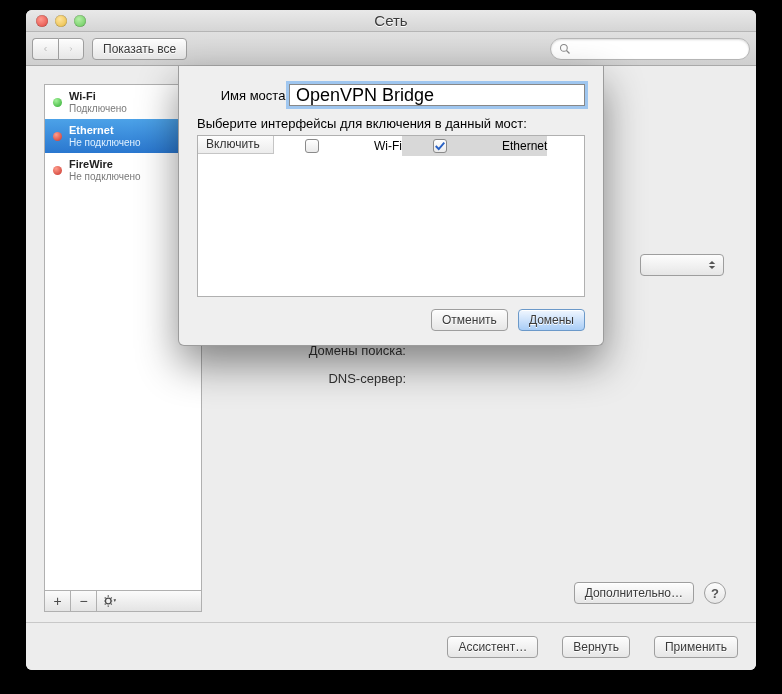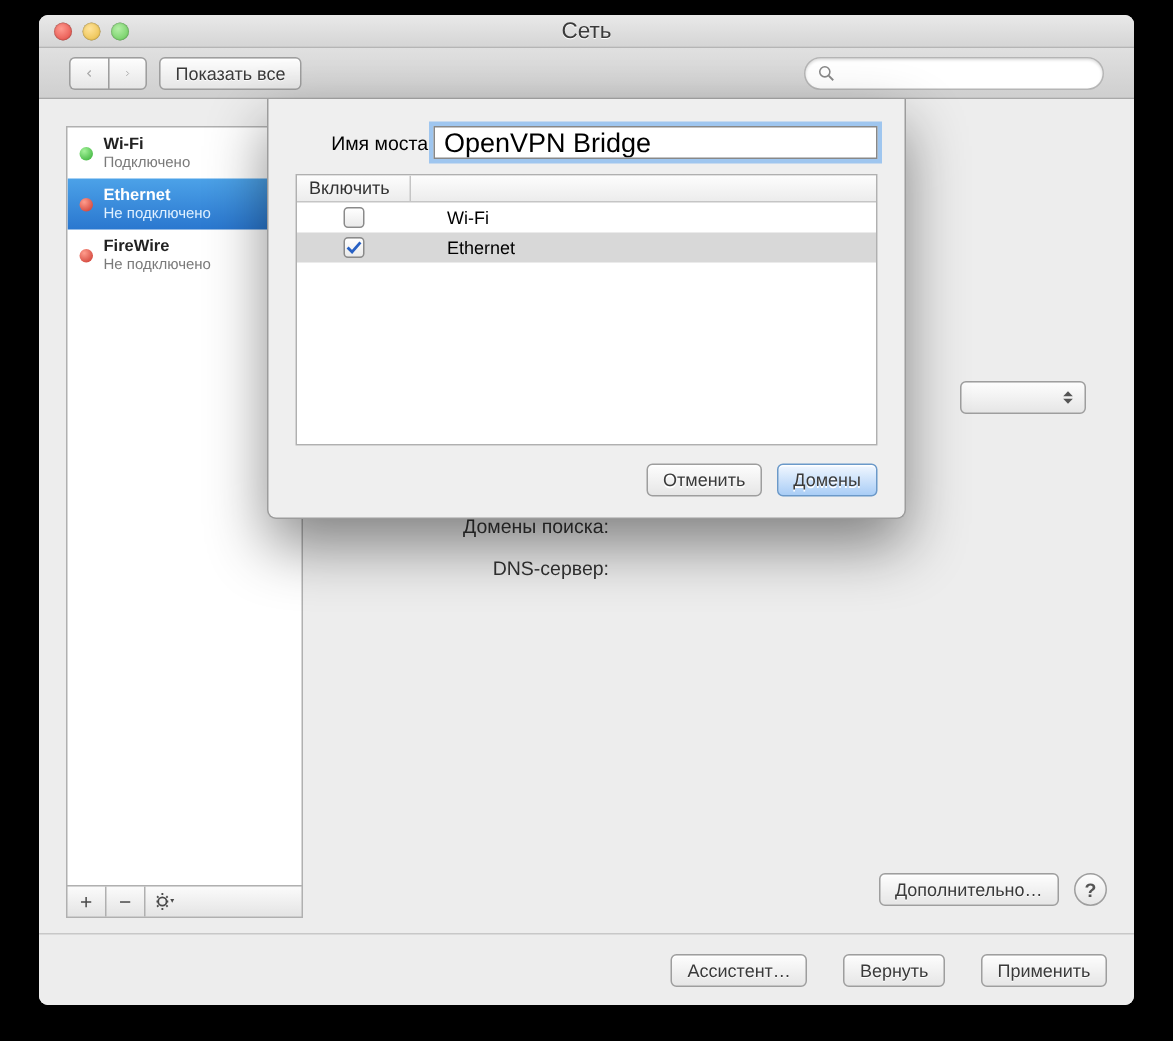--- a/index.html
+++ b/index.html
@@ -16,21 +16,21 @@
     position: relative;
   }
   .traffic { display: flex; gap: 7px; position: absolute; left: 10px; top: 5px; }
   .dot { width: 12px; height: 12px; border-radius: 50%; box-shadow: inset 0 0 1px rgba(0,0,0,0.6); }
   .dot.red { background: radial-gradient(circle at 40% 35%, #ff9a8f, #e0443e); }
   .dot.yel { background: radial-gradient(circle at 40% 35%, #ffe39a, #e6b93d); }
   .dot.grn { background: radial-gradient(circle at 40% 35%, #b4efa6, #62c654); }
   .wtitle { flex: 1; text-align: center; font-size: 15px; color: #3b3b3b; text-shadow: 0 1px #fff; }
   .toolbar {
     height: 34px; background: linear-gradient(#e0e0e0,#cfcfcf);
-    border-bottom: 1px solid #a9a9a9; display: flex; align-items: center; padding: 0 20px;
+    border-bottom: 1px solid #a9a9a9; display: flex; align-items: center; padding: 0 6px;
     gap: 8px;
   }
   .segbtn { display: flex; }
   .btn {
     height: 22px; background: linear-gradient(#fdfdfd,#e6e6e6);
     border: 1px solid #9e9e9e; border-radius: 4px; font-size: 12px;
     padding: 0 10px; color: #3a3a3a; text-shadow: 0 1px #fff; cursor: default;
     display: flex; align-items: center; justify-content: center;
     box-shadow: 0 1px 0 #fff inset;
   }
@@ -78,21 +78,21 @@
   .svc-actions .ab:last-child { border-right: none; flex-shrink: 0; }
   .main {
     flex: 1; position: relative; padding: 6px 14px;
   }
   .form-rows { margin-top: 162px; }
   .form-row {
     display: flex; align-items: center; height: 28px; font-size: 13px; color: #333;
   }
   .form-row .lbl { width: 186px; text-align: right; padding-right: 10px; }
   .main-buttons {
-    position: absolute; right: 0; bottom: 8px; display: flex; align-items: center; gap: 10px; padding-left: 43px;
+    position: absolute; right: 12px; bottom: 8px; display: flex; align-items: center; gap: 10px; padding-left: 43px;
   }
   .help {
     width: 22px; height: 22px; border-radius: 50%; background: linear-gradient(#fdfdfd,#e6e6e6);
     border: 1px solid #9e9e9e; display: flex; align-items: center; justify-content: center;
     font-size: 13px; color: #555; font-weight: bold;
   }
   .footer {
     height: 48px; border-top: 1px solid #c8c8c8; display: flex; align-items: center;
     justify-content: flex-end; padding: 0 18px; gap: 24px; background: #ededed;
   }
@@ -117,21 +117,21 @@
   .sheet-row { display: flex; align-items: center; margin-bottom: 10px; font-size: 13px; }
   .sheet-row .slbl { width: 92px; text-align: right; padding-right: 0; }
   .sheet-input {
     flex: 1; height: 22px; border: 1px solid #888; padding: 0 6px;
     font-size: 18px; box-shadow: 0 0 0 3px #9fc6ef;
     outline: none;
   }
   .sheet-sub { font-size: 13px; margin-bottom: 4px; }
   .iface-table {
     flex: 1; border: 1px solid #b0b0b0; background: #fff; overflow: hidden;
-    display: flex; flex-direction: column; font-size: 12px;
+    display: flex; font-size: 12px;
   }
   .iface-head {
     display: flex; background: linear-gradient(#fdfdfd,#ececec);
     border-bottom: 1px solid #c5c5c5; height: 18px;
   }
   .iface-head .col { padding: 1px 8px; color: #333; }
   .col.c1 { width: 76px; border-right: 1px solid #c5c5c5; }
   .col.c2 { flex: 1; }
   .iface-row {
     display: flex; align-items: center; height: 20px;
@@ -282,20 +282,21 @@
     <div class="btn">Применить</div>
   </div>
 
   <div class="sidetext">ен или</div>
 
   <div class="sheet">
     <div class="sheet-row">
       <div class="slbl">Имя моста:</div>
       <input class="sheet-input" value="OpenVPN Bridge" style="">
     </div>
+    <div class="sheet-sub">Выберите интерфейсы для включения в данный мост:</div>
     <div class="iface-table">
       <div class="iface-head">
         <div class="col c1">Включить</div>
       </div>
       <div class="iface-row">
         <div class="c1">
             <div class="chk"></div>
           </div>
         <div class="c2">Wi-Fi</div>
       </div>

